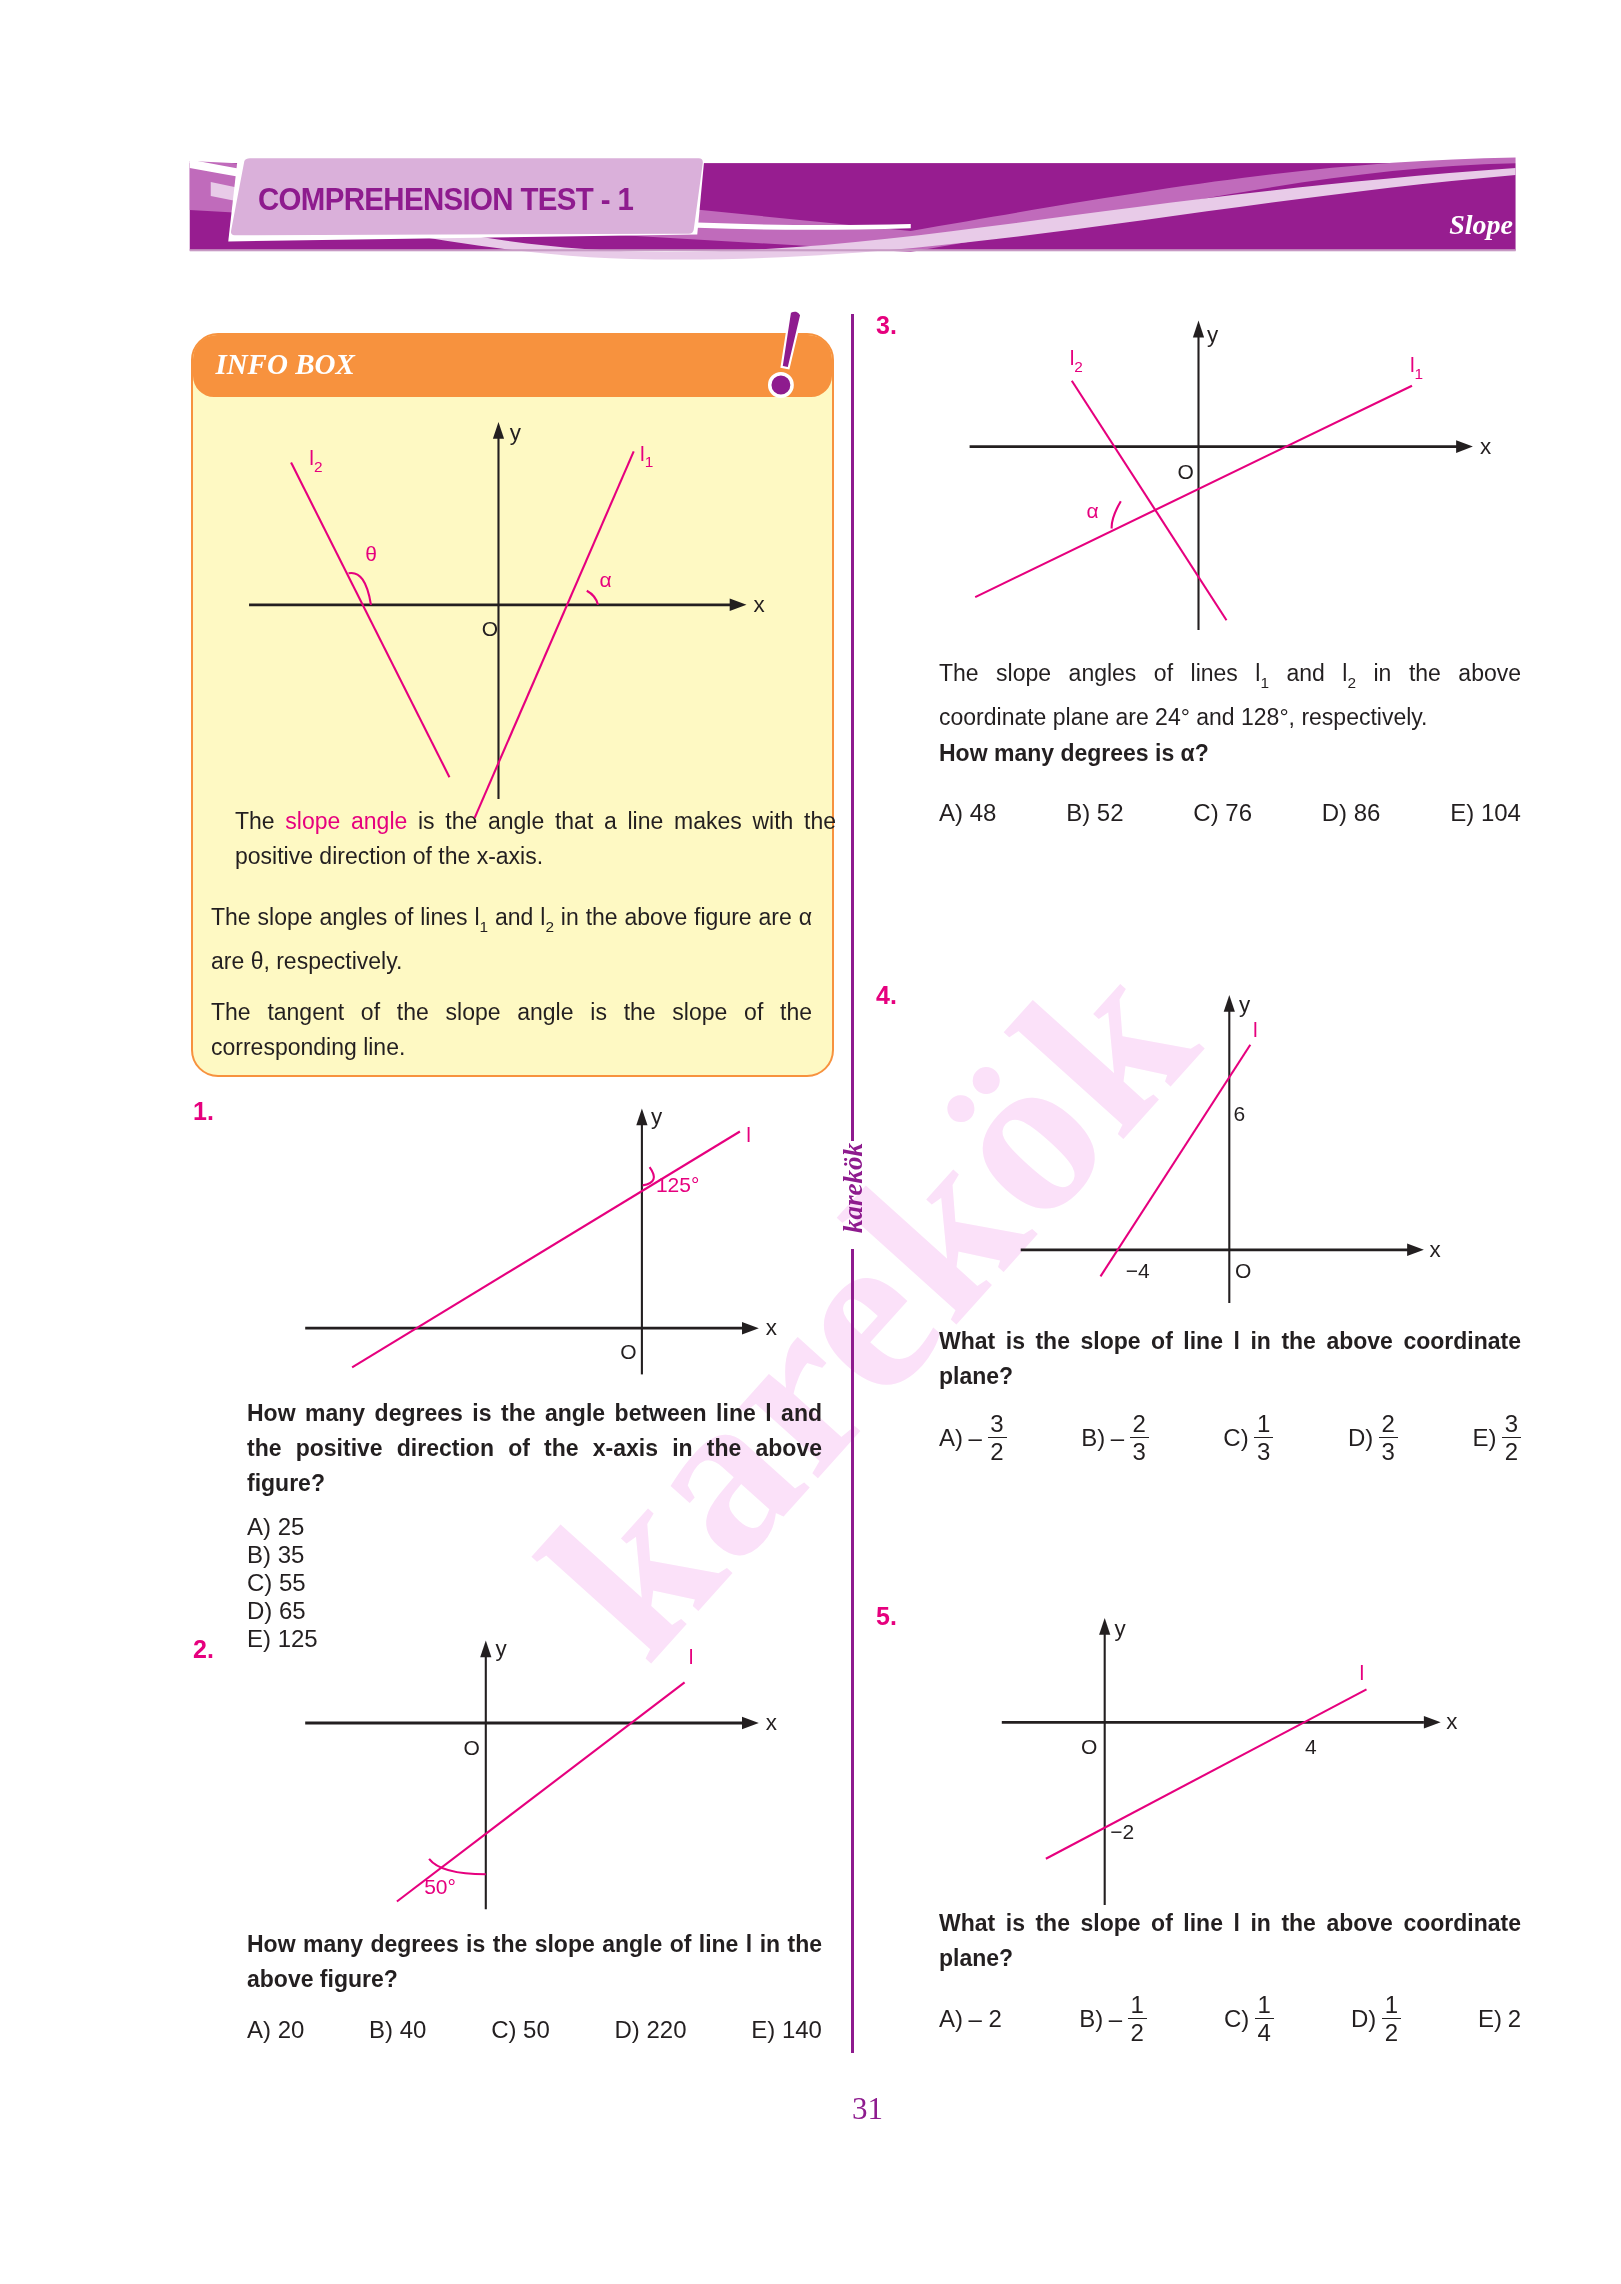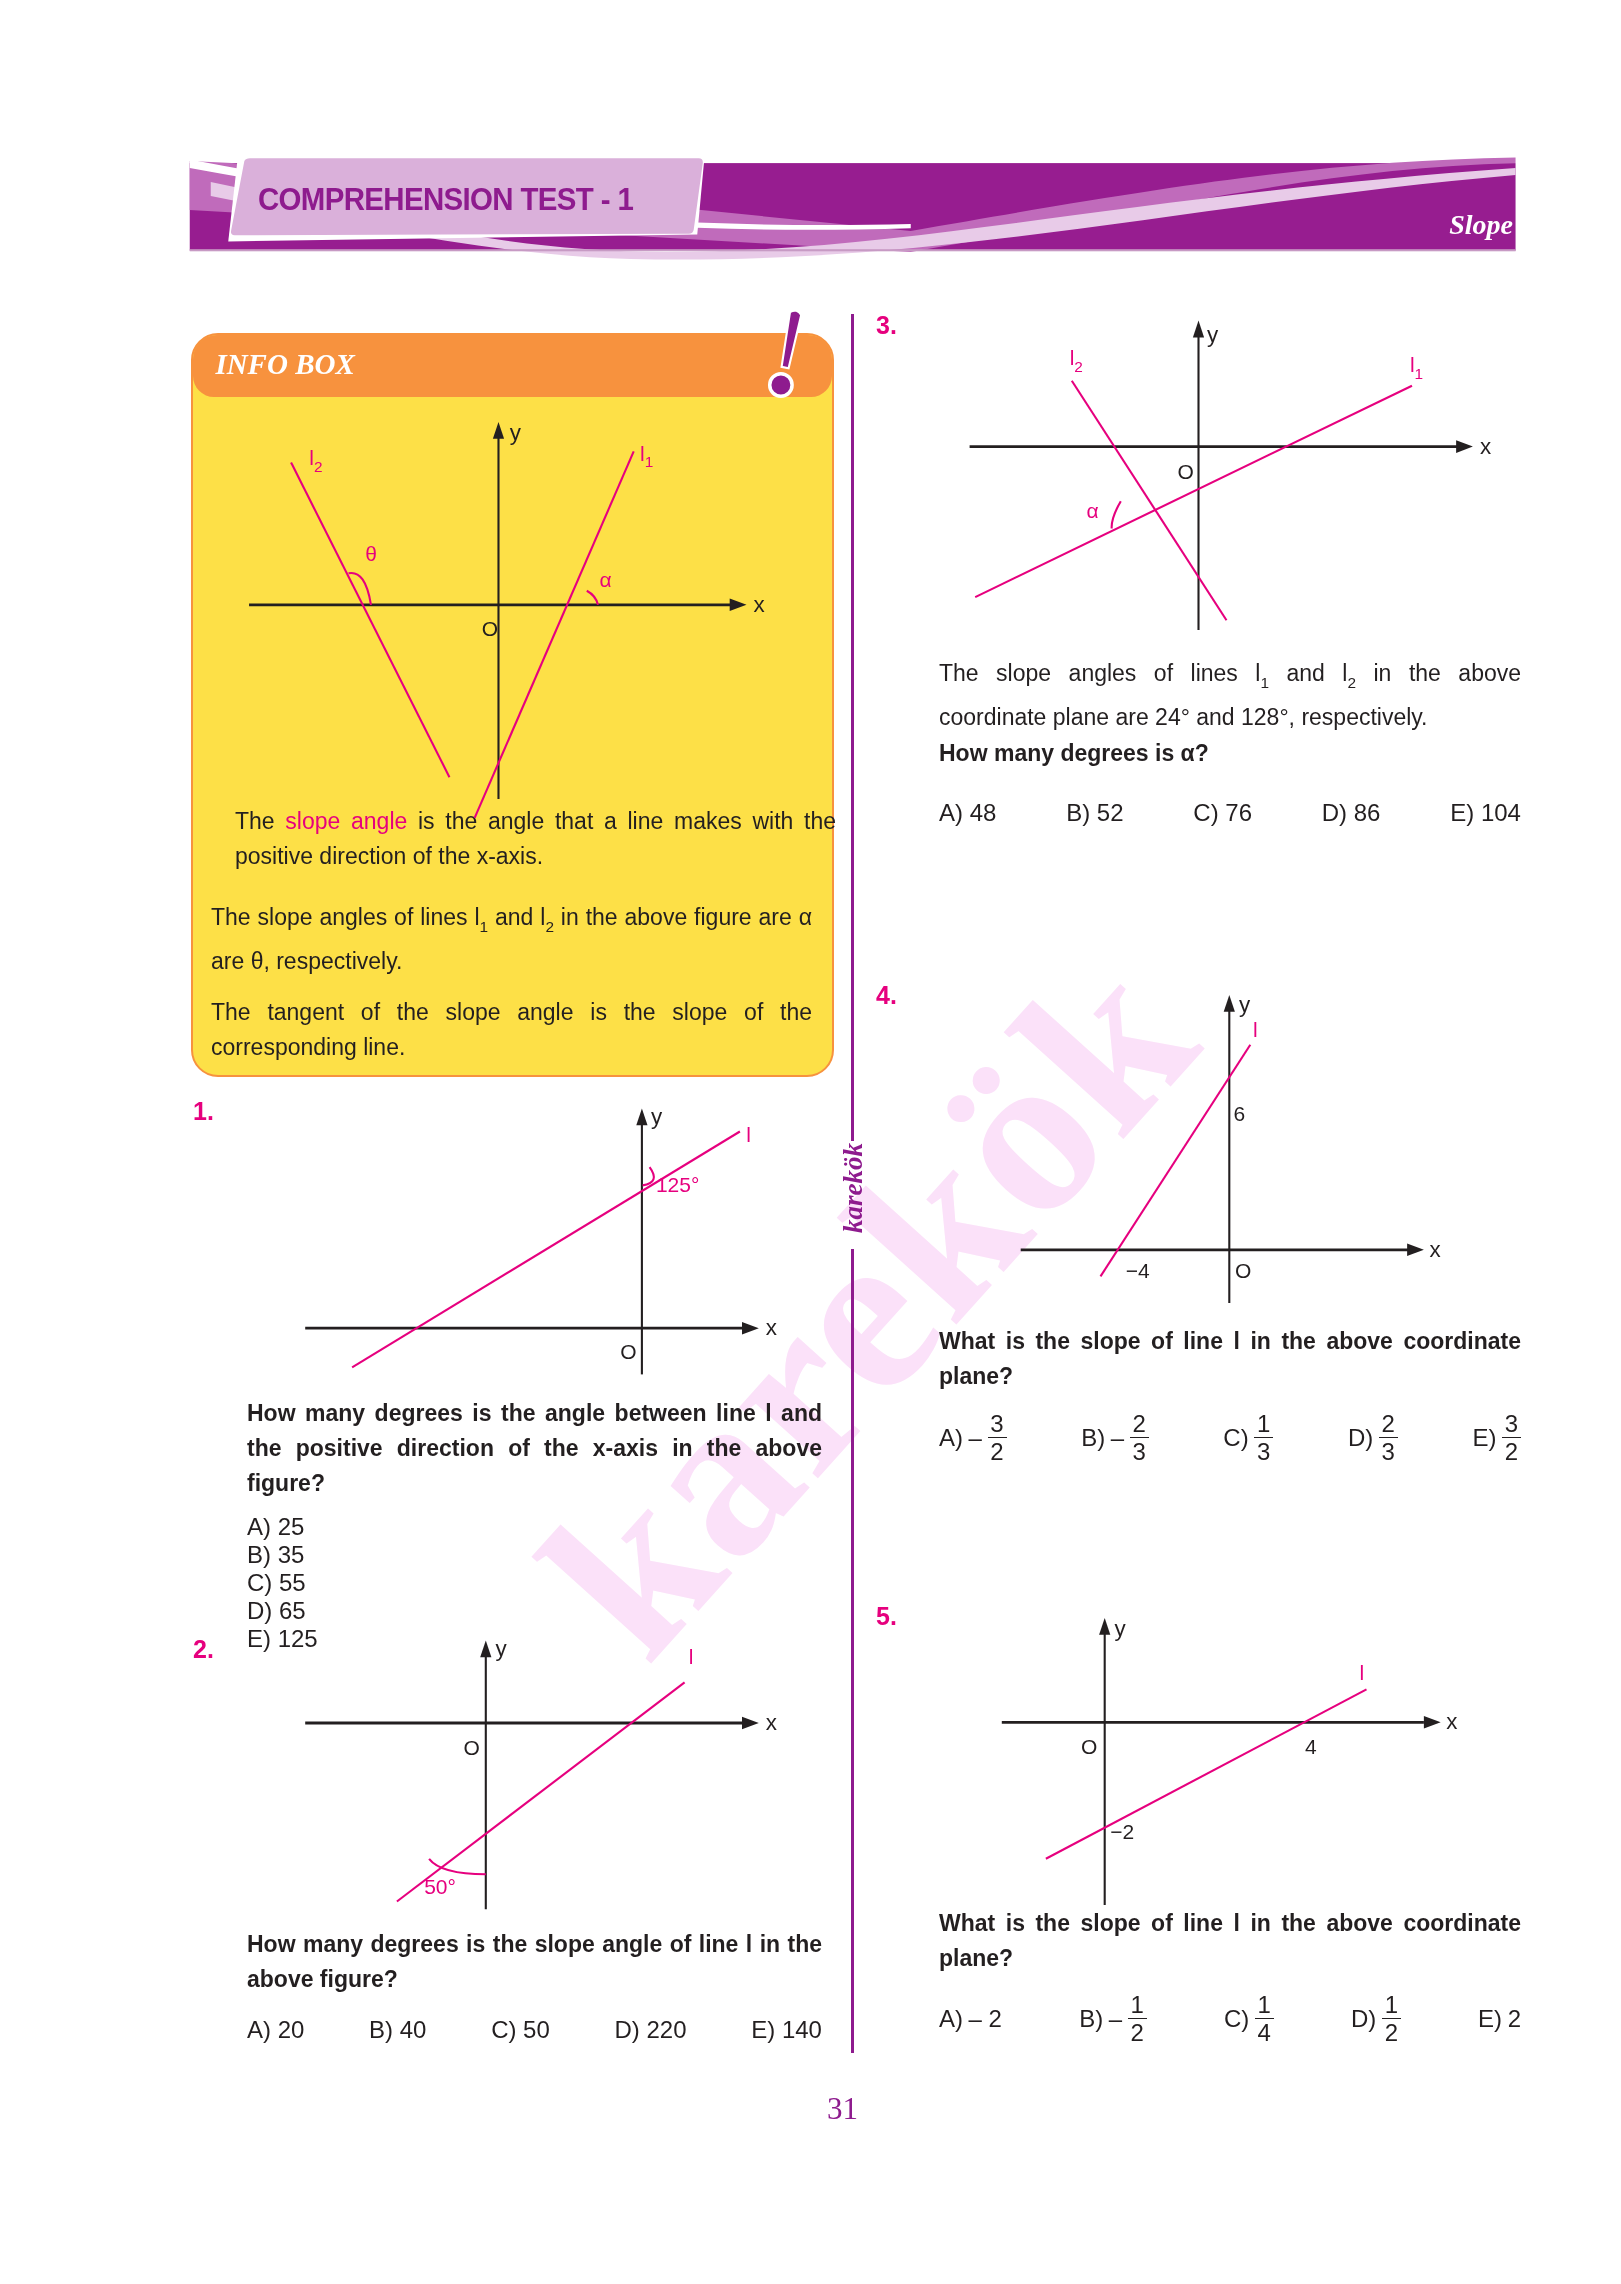--- a/index.html
+++ b/index.html
@@ -21,41 +21,41 @@
 
   
   .divider { position:absolute; left:851px; width:2.8px; background:#8e1b8e; }
   .side-brand { position:absolute; left:832px; top:1139px; width:42px; height:98px; }
   .side-brand span { position:absolute; left:21px; top:49px; transform:translate(-50%,-50%) rotate(-90deg);
                      font-family:"Liberation Serif", serif; font-style:italic; font-weight:bold;
                      color:#8e1b8e; font-size:27px; white-space:nowrap; }
 
   
   .infobox { position:absolute; left:191px; top:333px; width:639px; height:740px;
-             background:#fde047; border:2.8px solid #f7923e; border-radius:27px; z-index:1; }
+             background:#fef9c3; border:2.8px solid #f7923e; border-radius:27px; z-index:1; }
   .infobox-head { position:absolute; left:0; top:0; width:639px; height:62px; background:#f7923e;
                   border-radius:24px 24px 21px 21px; }
   .infobox-title { position:absolute; left:22.4px; top:12.6px; font-family:"Liberation Serif", serif;
                    font-style:italic; font-weight:bold; font-size:29px; color:#ffffff; }
   .info-p { position:absolute; left:18px; width:601px; font-size:23px; line-height:35px; text-align:justify; }
   .pink { color:#e6007e; }
   .sub { font-size:15.4px; vertical-align:-7px; }
 
   .qnum { position:absolute; font-size:25px; font-weight:bold; color:#e6007e; z-index:2; }
   .qtext { position:absolute; font-size:23px; line-height:35px; text-align:justify; z-index:2; }
   .qbold { font-weight:bold; }
   .choices { position:absolute; display:flex; justify-content:space-between; font-size:24px; z-index:2; }
   .choice { display:flex; align-items:center; white-space:nowrap; }
   .frac { display:inline-flex; flex-direction:column; align-items:center; margin-left:5.6px; line-height:27px; }
   .frac .num { border-bottom:1.4px solid #231f20; padding:0 2.8px; }
   .sign { margin-left:5.6px; }
 
   svg text { font-family:"Liberation Sans", sans-serif; }
   .fig { position:absolute; z-index:2; overflow:visible; }
-  .page-num { position:absolute; left:827px; top:2091px; width:56px; text-align:left;
+  .page-num { position:absolute; left:827px; top:2091px; width:56px; text-align:right;
               font-family:"Liberation Serif", serif; font-size:31px; color:#8e1b8e; }
 </style>
 </head>
 <body>
 
 <svg id="banner" class="abs" width="1622" height="266" viewBox="0 0 2315 380">
   <rect x="270" y="233" width="1894" height="125" fill="#971d90"></rect>
   <path d="M270 230 L330 233 L1300 330 C1700 260 1900 230 2164 225 L2164 233 C1900 240 1700 290 1300 360 L270 300 Z" fill="#c06bbb"></path>
   <path d="M300 260 C500 300 700 360 950 360 C1300 360 1600 280 2164 240 L2164 250 C1700 290 1350 380 900 370 C700 365 500 320 300 280 Z" fill="#e8cbe8"></path>
   <path d="M270 228 C600 290 900 330 1300 320 L1300 326 C900 338 600 300 270 240 Z" fill="#ffffff"></path>

